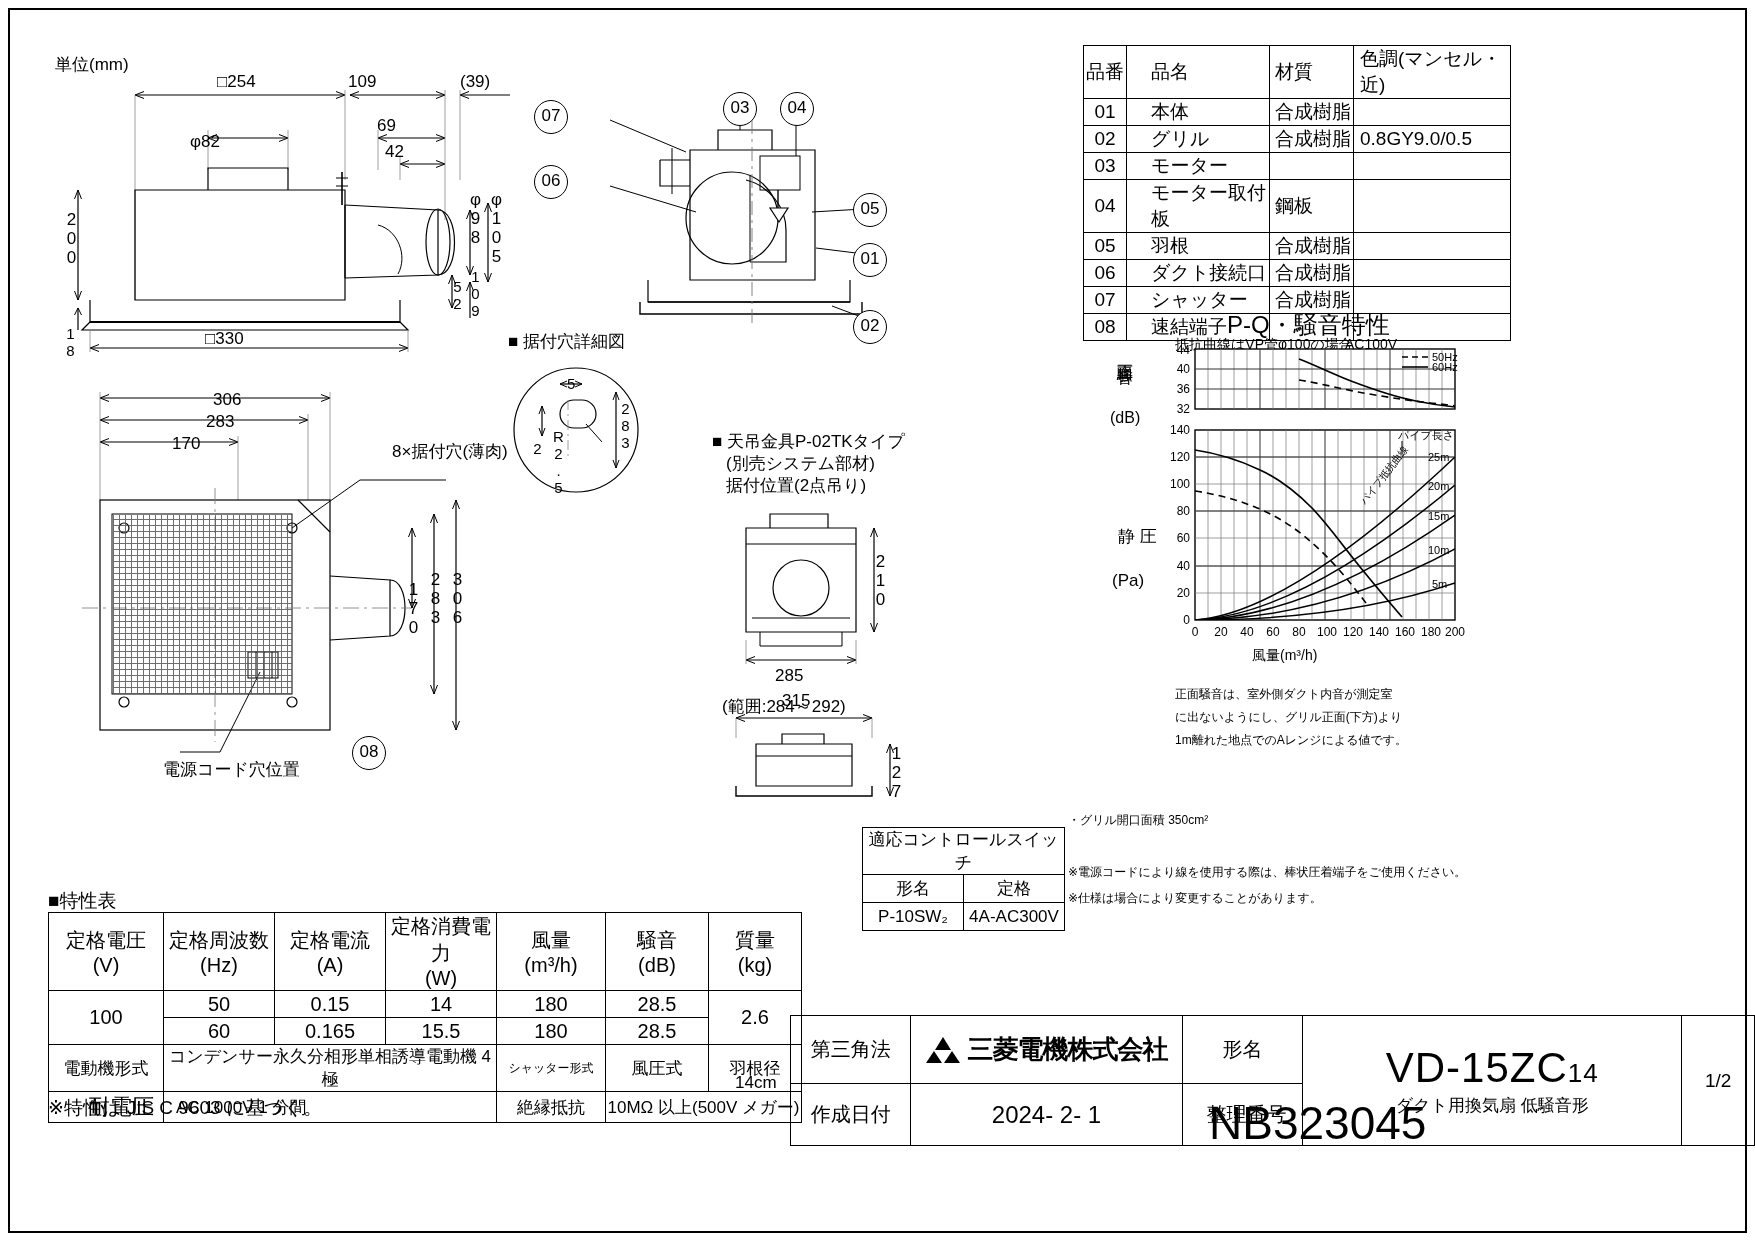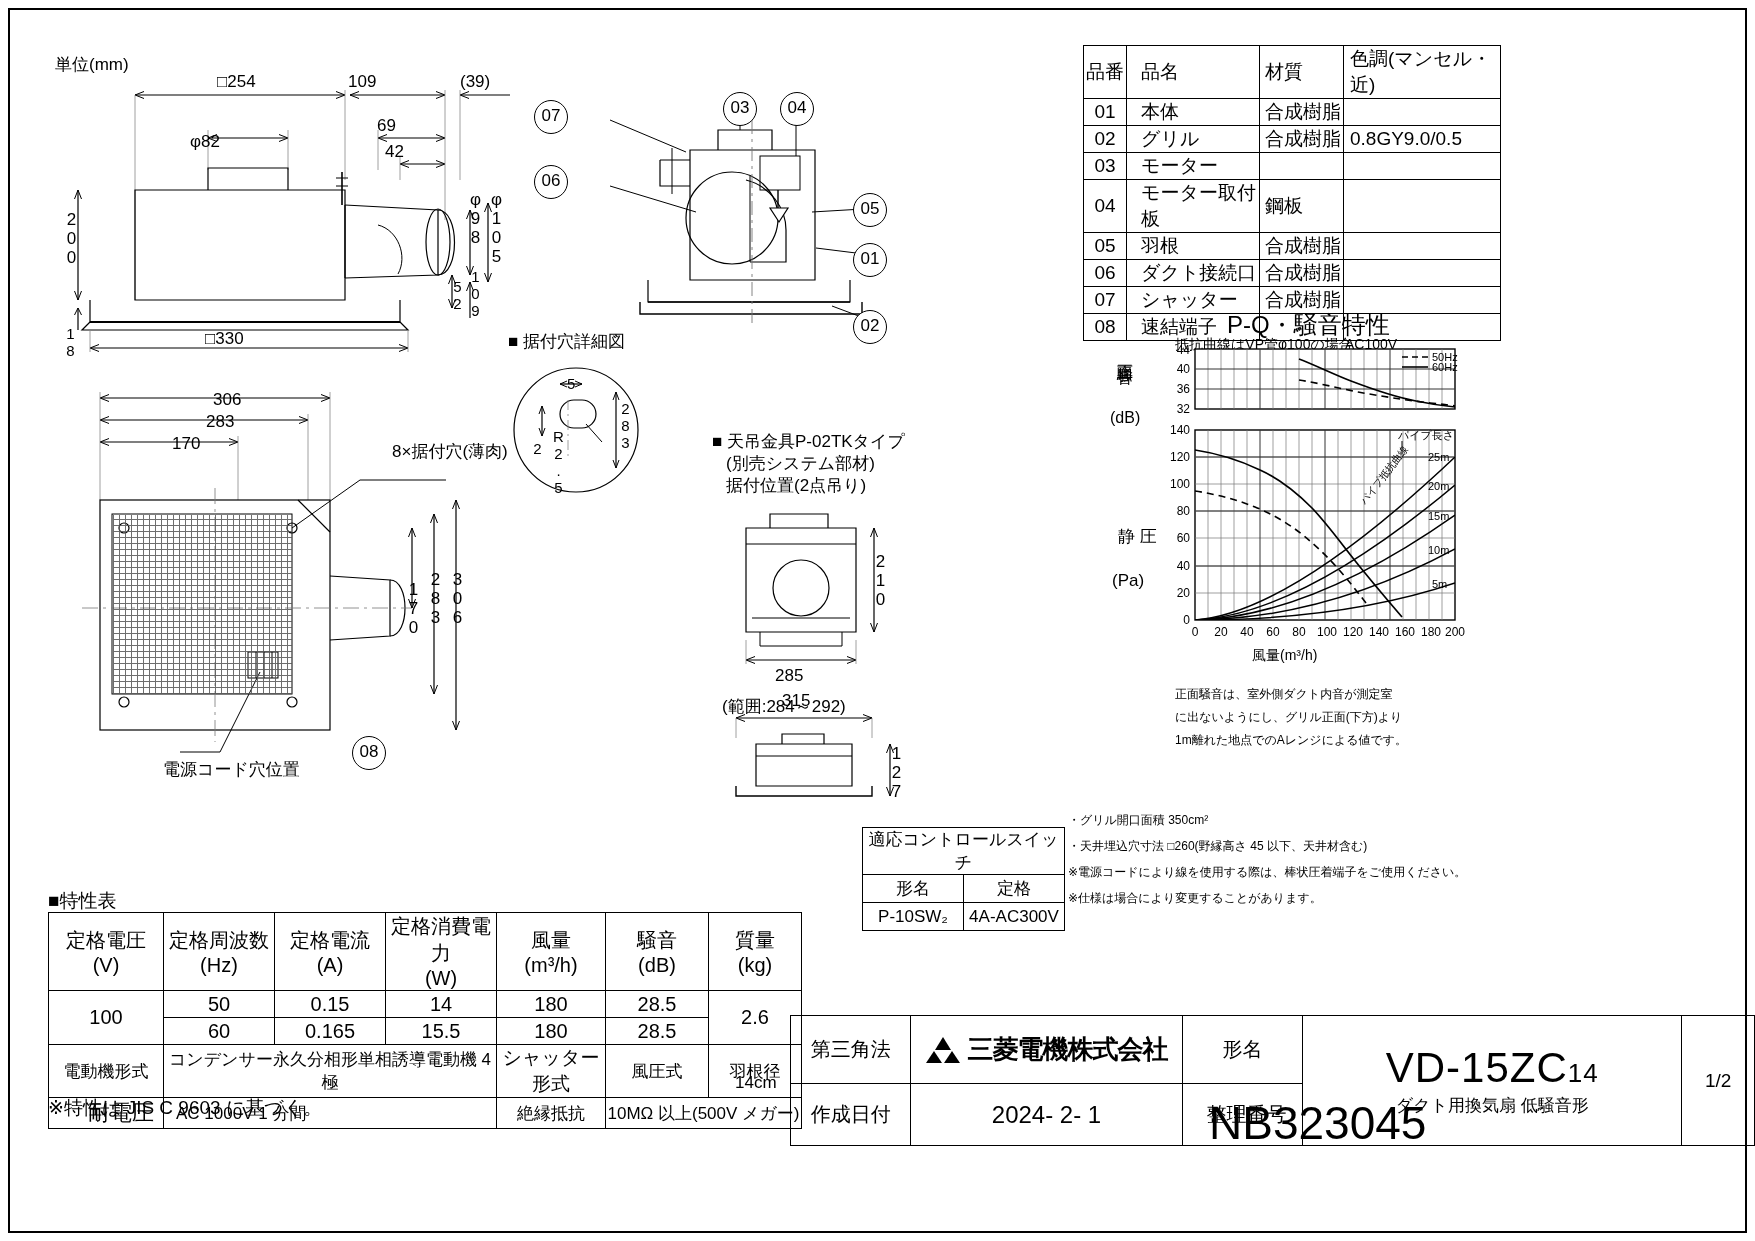--- a/index.html
+++ b/index.html
@@ -14,21 +14,21 @@
 
   
   table.grid{border-collapse:collapse;border-radius:26px;}
   table.grid td,table.grid th{border:1px solid #000;padding:0;text-align:center;
       font-weight:normal;font-size:19px;}
 
   
   #parts-table{position:absolute;left:1083px;top:45px;}
   #parts-table td{height:25px;}
   #parts-table .c0{width:42px;}
-  #parts-table .c1{width:118px;text-align:left;padding-left:14px;}
+  #parts-table .c1{width:118px;text-align:left;padding-left:24px;}
   #parts-table .c2{width:78px;text-align:left;padding-left:5px;}
   #parts-table .c3{width:150px;text-align:left;padding-left:6px;}
 
   
   #spec-table{position:absolute;left:48px;top:912px;}
   #spec-table td{font-size:20px;}
   .sp-h{height:48px;}
   .sp-r{height:27px;}
 
   
@@ -518,21 +518,20 @@
       </g>
     </g>
   </svg>
   <div class="t" style="left:1252px;top:648px;font-size:14px;">風量(m³/h)</div>
 
   <div class="t note" style="left:1175px;top:686px;">正面騒音は、室外側ダクト内音が測定室</div>
   <div class="t note" style="left:1175px;top:709px;">に出ないようにし、グリル正面(下方)より</div>
   <div class="t note" style="left:1175px;top:732px;">1m離れた地点でのAレンジによる値です。</div>
 
   <div class="t note" style="left:1068px;top:812px;">・グリル開口面積  350cm²</div>
-  <div class="t note" style="left:1068px;top:838px;">・天井埋込穴寸法  □260(野縁高さ 45 以下、天井材含む)</div>
   <div class="t note" style="left:1068px;top:864px;">※電源コードにより線を使用する際は、棒状圧着端子をご使用ください。</div>
   <div class="t note" style="left:1068px;top:890px;">※仕様は場合により変更することがあります。</div>
 
   <table class="grid" id="ctl-table">
     <tbody>
         <tr>
           <td colspan="2" style="width:200px;">適応コントロールスイッチ</td>
         </tr>
     <tr>
           <td style="width:100px;">形名</td>
@@ -590,21 +589,21 @@
     <tr class="sp-r">
       <td>60</td>
       <td>0.165</td>
       <td>15.5</td>
       <td>180</td>
       <td>28.5</td>
     </tr>
     <tr class="sp-r">
       <td style="font-size:17px;">電動機形式</td>
       <td colspan="3" style="font-size:17px;">コンデンサー永久分相形単相誘導電動機 4 極</td>
-      <td style="font-size:19px;">シャッター形式</td>
+      <td style="font-size:12px;">シャッター形式</td>
       <td style="font-size:17px;">風圧式</td>
       <td style="font-size:17px;">羽根径</td>
     </tr>
     <tr class="sp-r">
       <td style="font-size:22px;padding-left:30px;">耐電圧</td>
       <td colspan="3" style="font-size:17px;text-align:left;padding-left:12px;">AC 1000V 1 分間</td>
       <td style="font-size:17px;">絶縁抵抗</td>
       <td colspan="2" style="font-size:17px;">10MΩ 以上(500V メガー)</td>
     </tr>
   </tbody>

